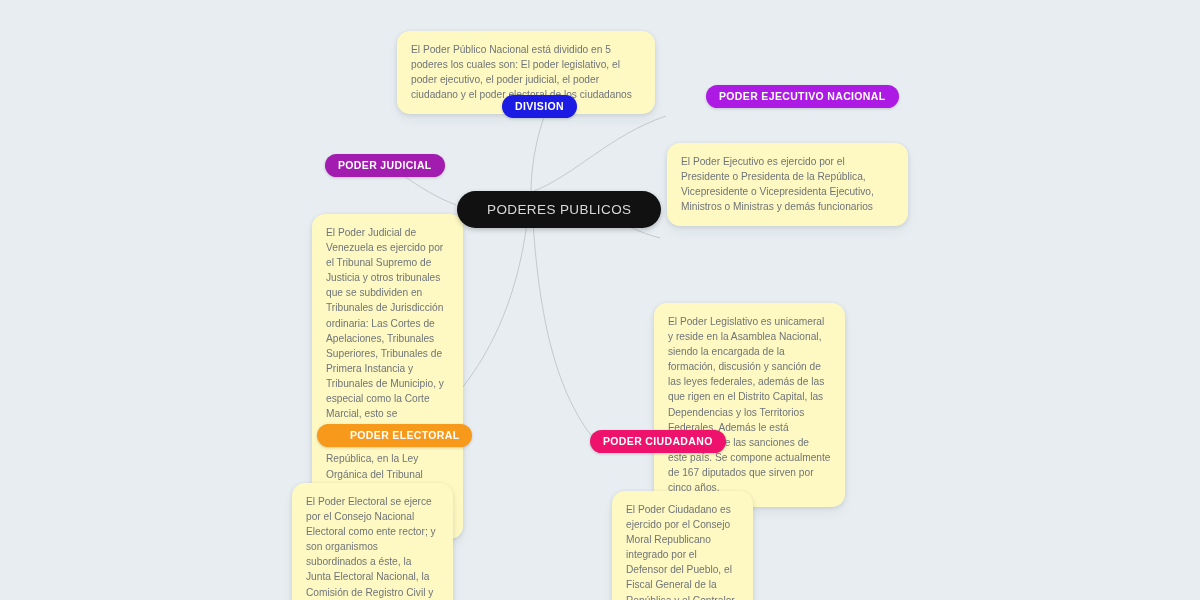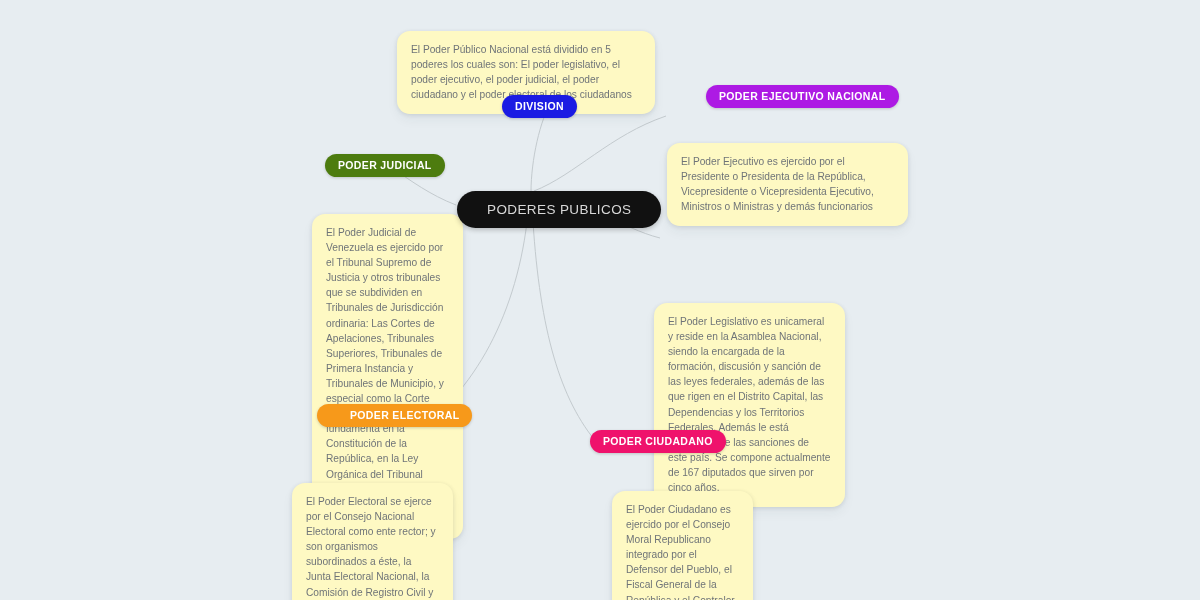--- a/index.html
+++ b/index.html
@@ -72,21 +72,21 @@
   .note-ejec     { left: 667px; top: 115px; width: 241px; }
   .note-legis    { left: 654px; top: 275px; width: 191px; }
   .note-ciud     { left: 612px; top: 463px; width: 141px; }
   .note-judicial { left: 312px; top: 186px; width: 151px; }
   .note-elect    { left: 292px; top: 455px; width: 161px; }
 
   .pill-division { left: 502px; top: 78px; margin-top: 17px; }
   .pill-ejecutivo { left: 706px; top: 85px; }
   .pill-judicial { left: 325px; top: 154px; }
   .pill-legislativo { left: 661px; top: 225px; }
-  .pill-electoral { left: 317px; top: 404px; padding-left: 33px; }
+  .pill-electoral { left: 317px; top: 424px; padding-left: 33px; }
   .pill-ciudadano { left: 590px; top: 430px; }
 
   .root-pill-pos { left: 457px; top: 191px; text-align: right; }
 </style>
 </head>
 <body>
 
 <div id="canvas">
 
   <svg id="connectors" viewBox="0 0 1200 600" xmlns="http://www.w3.org/2000/svg">
@@ -112,19 +112,19 @@
   <div class="note note-top">El Poder Público Nacional está dividido en 5 poderes los cuales son: El poder legislativo, el poder ejecutivo, el poder judicial, el poder ciudadano y el poder electoral de los ciudadanos</div>
 
   <div class="pill pill-ejecutivo" style="background:#ad1ae4">PODER EJECUTIVO NACIONAL</div>
   <div class="note note-ejec">El Poder Ejecutivo es ejercido por el Presidente o Presidenta de la República, Vicepresidente o Vicepresidenta Ejecutivo, Ministros o Ministras y demás funcionarios</div>
 
   <div class="note note-legis">El Poder Legislativo es unicameral y reside en la Asamblea Nacional, siendo la encargada de la formación, discusión y sanción de las leyes federales, además de las que rigen en el Distrito Capital, las Dependencias y los Territorios Federales. Además le está encargado de las sanciones de este país. Se compone actualmente de 167 diputados que sirven por cinco años.</div>
 
   <div class="pill pill-ciudadano" style="background:#ef126c">PODER CIUDADANO</div>
   <div class="note note-ciud">El Poder Ciudadano es ejercido por el Consejo Moral Republicano integrado por el Defensor del Pueblo, el Fiscal General de la República y el Contralor General de la República Bolivariana de Venezuela.</div>
 
-  <div class="pill pill-judicial" style="background:#4d7c0f">PODER JUDICIAL</div>
+  <div class="pill pill-judicial" style="background:#a21caf">PODER JUDICIAL</div>
   <div class="note note-judicial">El Poder Judicial de Venezuela es ejercido por el Tribunal Supremo de Justicia y otros tribunales que se subdividen en Tribunales de Jurisdicción ordinaria: Las Cortes de Apelaciones, Tribunales Superiores, Tribunales de Primera Instancia y Tribunales de Municipio, y especial como la Corte Marcial, esto se fundamenta en la Constitución de la República, en la Ley Orgánica del Tribunal Supremo de Justicia y en la Ley Orgánica del Poder Judicial</div>
 
   <div class="pill pill-electoral" style="background:#f7991a">PODER ELECTORAL</div>
   <div class="note note-elect">El Poder Electoral se ejerce por el Consejo Nacional Electoral como ente rector; y son organismos subordinados a éste, la Junta Electoral Nacional, la Comisión de Registro Civil y Electoral y la Comisión de Participación Política y Financiamiento, con la organización y el funcionamiento que establezca la ley orgánica respectiva.</div>
 
 </div>
 
 </body></html>

